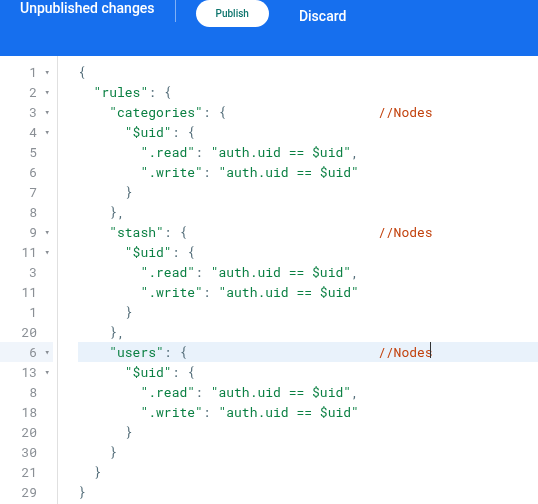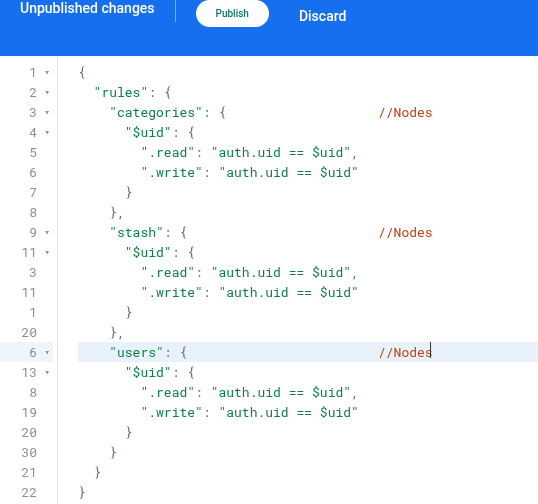--- a/index.html
+++ b/index.html
@@ -132,20 +132,20 @@
       <div class="ln">8</div>
       <div class="ln foldable">9</div>
       <div class="ln foldable">11</div>
       <div class="ln">3</div>
       <div class="ln">11</div>
       <div class="ln">1</div>
       <div class="ln">20</div>
       <div class="ln foldable active">6</div>
       <div class="ln foldable">13</div>
       <div class="ln">8</div>
-      <div class="ln">19</div>
+      <div class="ln">18</div>
       <div class="ln">20</div>
       <div class="ln">30</div>
       <div class="ln">21</div>
-      <div class="ln">22</div>
+      <div class="ln">29</div>
     </div>
   <div class="code"><div class="line"><span class="tok-punc">{</span></div><div class="line">  <span class="tok-key">"rules"</span><span class="tok-punc">: {</span></div><div class="line">    <span class="tok-key">"categories"</span><span class="tok-punc">: {</span><span class="tok-comment" style="position: absolute; left: 300px;">//Nodes</span></div><div class="line">      <span class="tok-key">"$uid"</span><span class="tok-punc">: {</span></div><div class="line">        <span class="tok-key">".read"</span><span class="tok-punc">: </span><span class="tok-str">"auth.uid == $uid"</span><span class="tok-punc">,</span></div><div class="line">        <span class="tok-key">".write"</span><span class="tok-punc">: </span><span class="tok-str">"auth.uid == $uid"</span></div><div class="line">      <span class="tok-punc">}</span></div><div class="line">    <span class="tok-punc">},</span></div><div class="line">    <span class="tok-key">"stash"</span><span class="tok-punc">: {</span><span class="tok-comment" style="position: absolute; left: 300px;">//Nodes</span></div><div class="line">      <span class="tok-key">"$uid"</span><span class="tok-punc">: {</span></div><div class="line">        <span class="tok-key">".read"</span><span class="tok-punc">: </span><span class="tok-str">"auth.uid == $uid"</span><span class="tok-punc">,</span></div><div class="line">        <span class="tok-key">".write"</span><span class="tok-punc">: </span><span class="tok-str">"auth.uid == $uid"</span></div><div class="line">      <span class="tok-punc">}</span></div><div class="line">    <span class="tok-punc">},</span></div><div class="line active">    <span class="tok-key">"users"</span><span class="tok-punc">: {</span><span class="tok-comment" style="position: absolute; left: 300px;">//Nodes</span><span class="cursor" style="position: absolute; left: 352px; top: 2px;"></span></div><div class="line">      <span class="tok-key">"$uid"</span><span class="tok-punc">: {</span></div><div class="line">        <span class="tok-key">".read"</span><span class="tok-punc">: </span><span class="tok-str">"auth.uid == $uid"</span><span class="tok-punc">,</span></div><div class="line">        <span class="tok-key">".write"</span><span class="tok-punc">: </span><span class="tok-str">"auth.uid == $uid"</span></div><div class="line">      <span class="tok-punc">}</span></div><div class="line">    <span class="tok-punc">}</span></div><div class="line">  <span class="tok-punc">}</span></div><div class="line"><span class="tok-punc">}</span></div></div>
 </div>
 
 </body></html>

